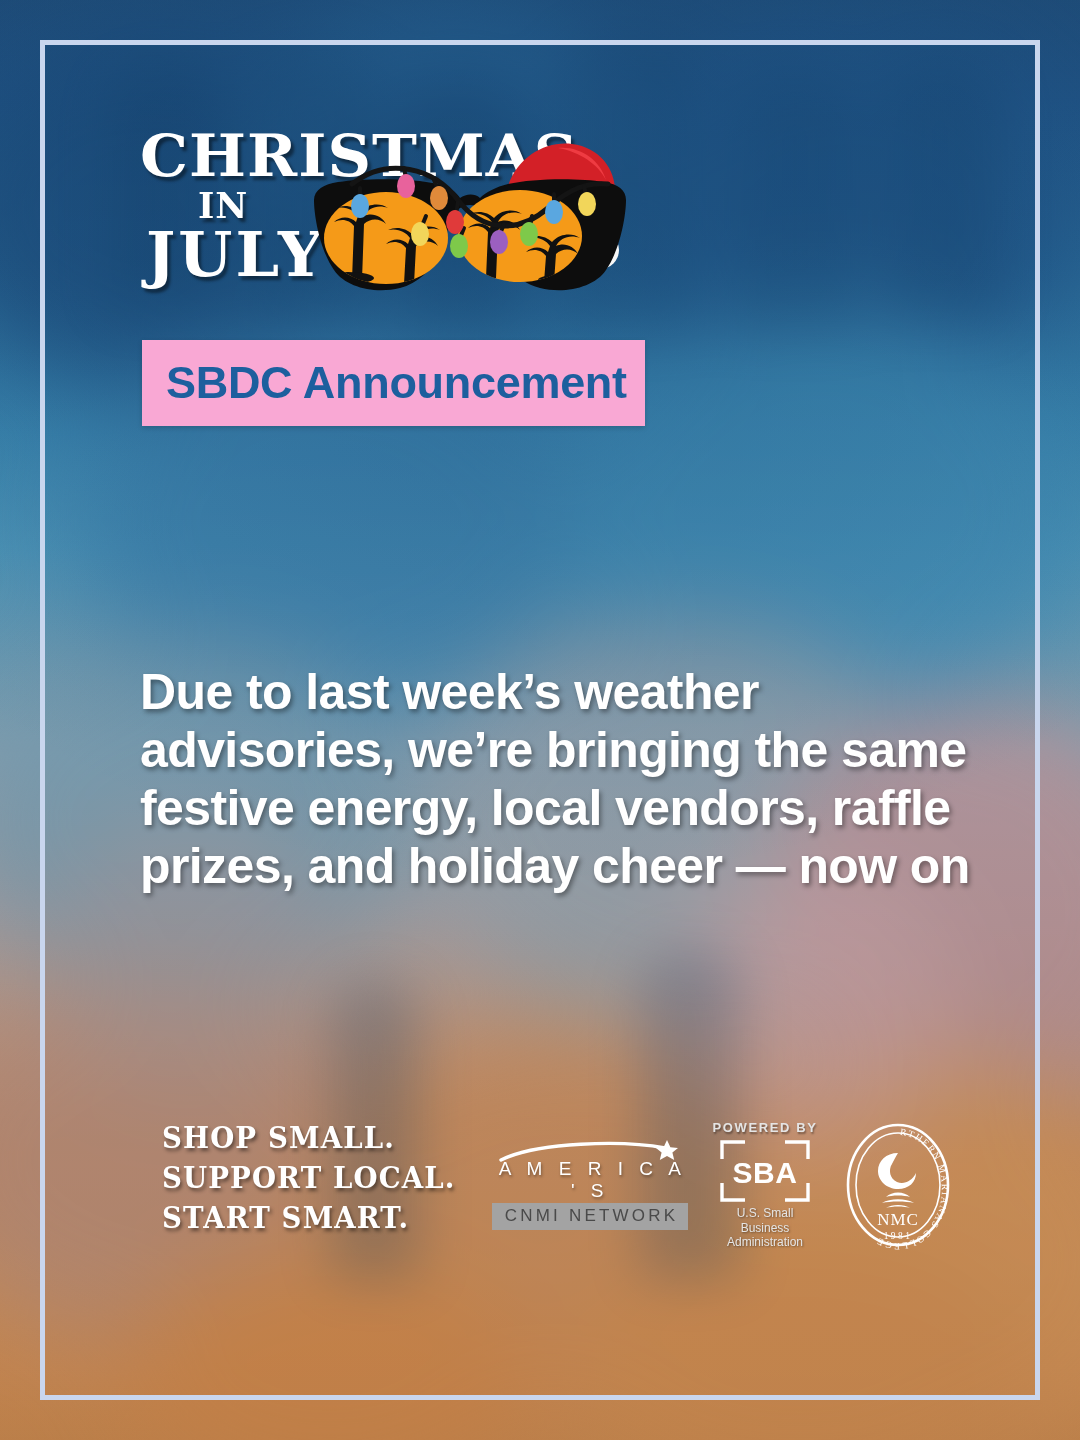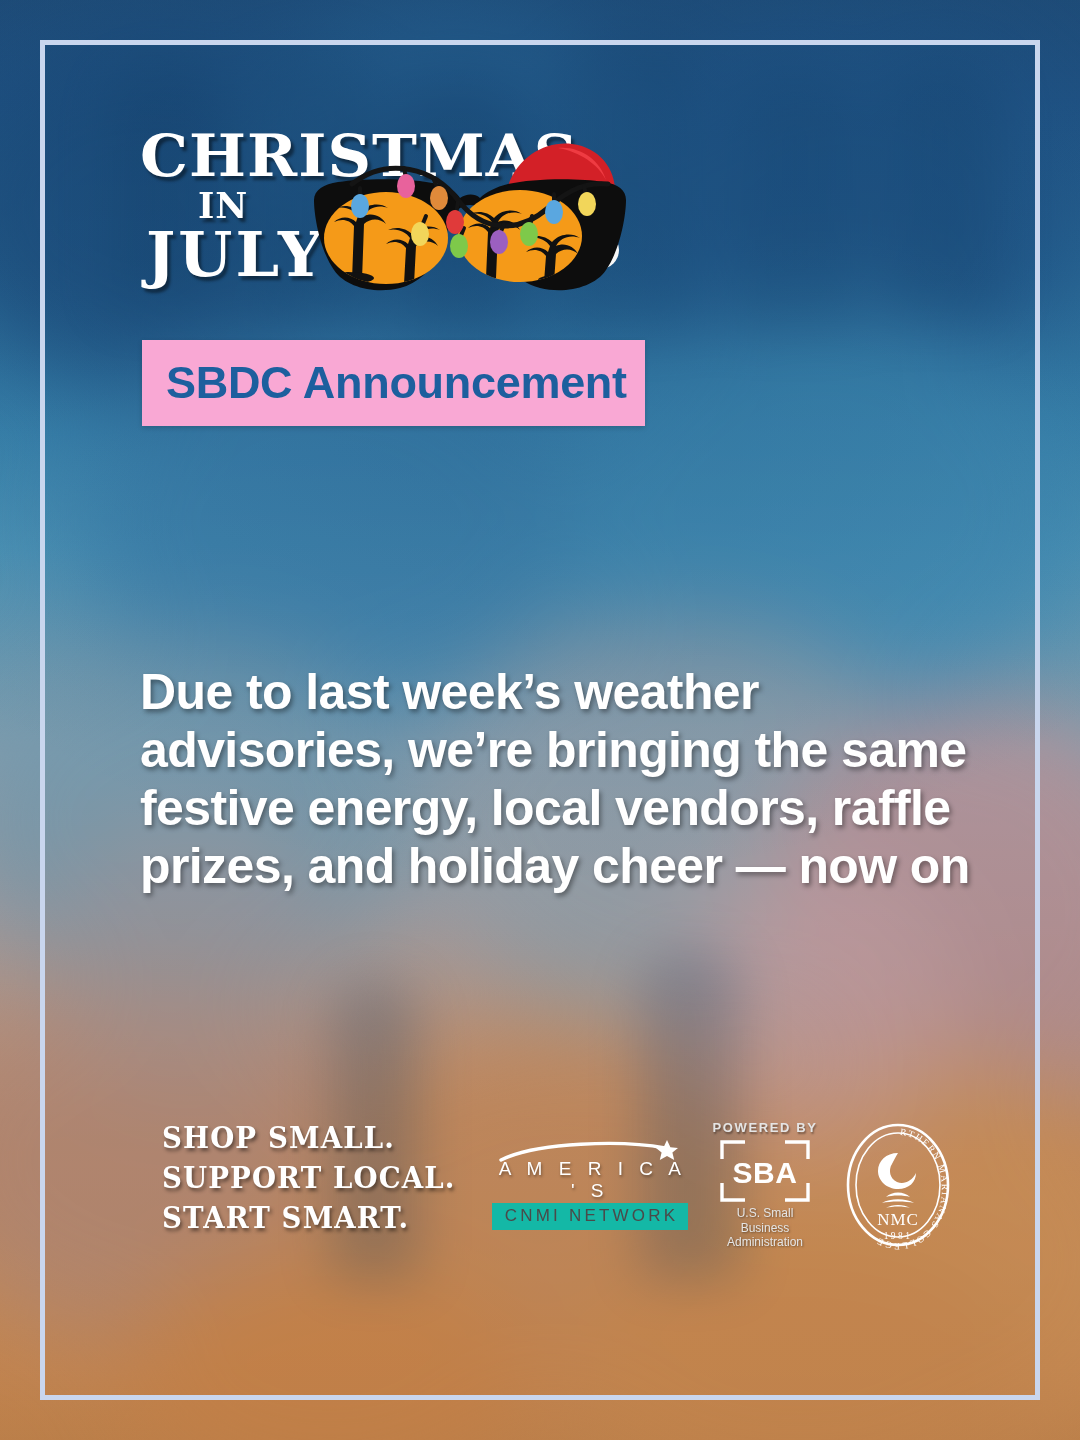--- a/index.html
+++ b/index.html
@@ -280,21 +280,21 @@
   .sbdc-main {
     font-size: 55px;
     font-weight: bold;
     letter-spacing: -1px;
     line-height: 1.02;
     margin-top: -2px;
     text-shadow: 2px 3px 4px rgba(0,0,0,.45);
   }
   .sbdc-main sup { font-size: 13px; vertical-align: super; }
   .sbdc-network {
-    background: #14b8a6;
+    background: #a3a3a3;
     color: #4a4a4a;
     font-size: 17px;
     letter-spacing: 3.2px;
     padding: 3px 0 4px;
     text-indent: 3px;
     margin-top: 1px;
   }
 
   
   .sba-logo { position: relative; width: 106px; color: #e5e5e5; text-align: center; }

